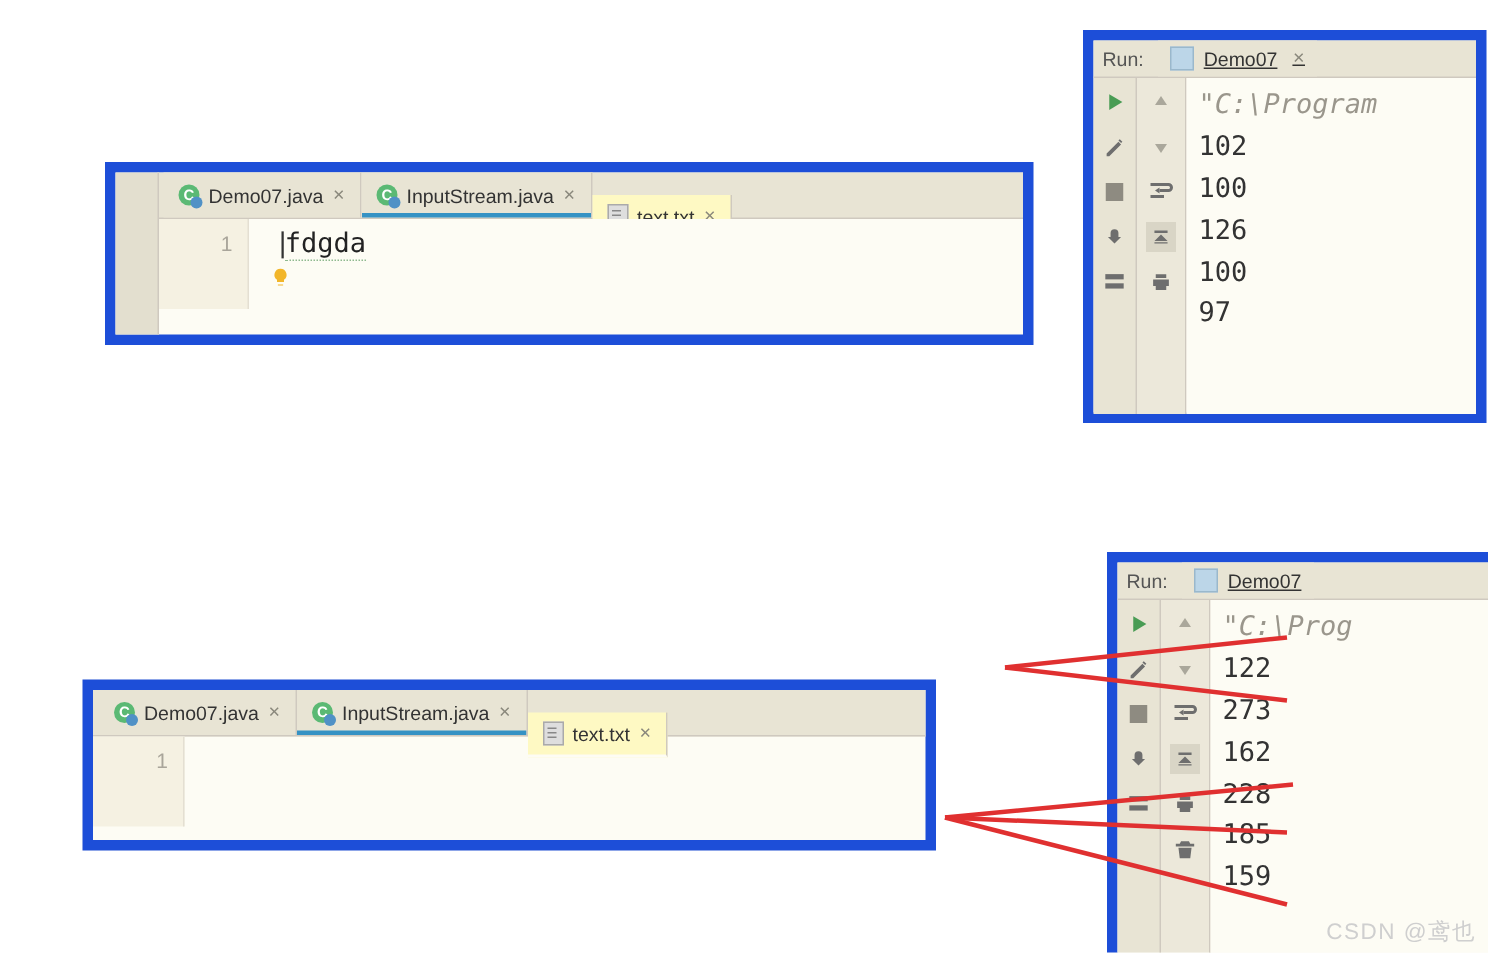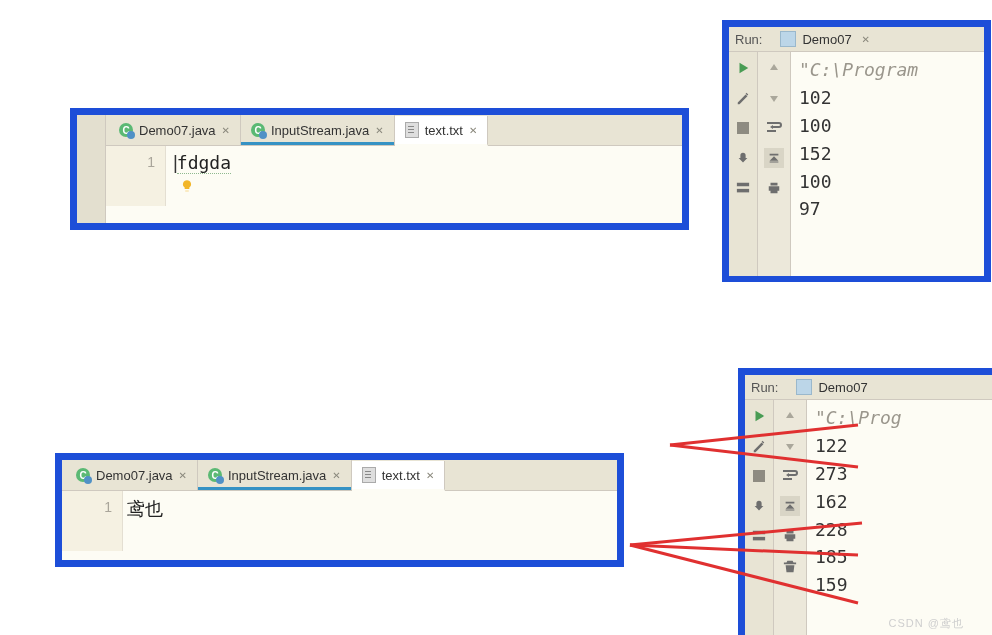--- a/index.html
+++ b/index.html
@@ -32,24 +32,24 @@
   }
   .tab {
     display: flex;
     align-items: center;
     gap: 6px;
     padding: 0 10px;
     border-right: 1px solid #cfc9bf;
     background: #e8e4d4;
   }
   .tab.active {
-    background: #ffffff;
+    background: #fef9c3;
     border-bottom: 2px solid #fdfcf4;
     position: relative;
-    top: 1px;
+    top: 15px;
     text-align: center;
   }
   .tab .close {
     color: #8a887c;
     font-size: 10px;
   }
   .tab:nth-child(2) { 
   }
   .tab.underlined {
     box-shadow: inset 0 -3px 0 #3592c4;
@@ -78,21 +78,21 @@
   .gutter {
     width:50px;
     border-right:1px solid #e4dfd2;
     color:#a9a59a;
     text-align:right;
     padding: 8px 10px 0 0;
     background:#f5f1e2;
     font-size:14px;
   }
   .code {
-    padding: 6px 4px;
+    padding: 6px 17px;
     font-family: Consolas, monospace;
     font-size:18px;
     color:#222;
     background:#fdfcf4;
     flex:1;
     position:relative;
   }
   .code .caret::before{
     content:"|";
     color:#333;
@@ -116,20 +116,21 @@
   }
   .run-header .label{color:#555;}
   .run-icon {
     width:14px;height:14px;background:#bcd6e8;border:1px solid #9ab8cc;
   }
   .run-config{
     display:flex;align-items:center;gap:6px;
     padding:0 8px;
     background:#e8e4d4;
     height:100%;
+    text-decoration:underline;
   }
   .run-close{color:#8a887c;font-size:10px;margin-left:4px;}
   .run-body{
     display:flex;
     height:calc(100% - 24px);
   }
   .run-toolbar {
     width:28px;
     background:#e8e4d4;
     border-right:1px solid #cfc9bf;
@@ -158,22 +159,22 @@
   
   .left-sliver{
     position:absolute;left:0;top:0;bottom:0;width:28px;
     background:#e3dfcf;border-right:1px solid #cfc9bf;
     display:flex;align-items:center;justify-content:center;
     color:#b8b4a6;font-size:10px;
   }
   
   .arrow-svg{position:absolute;pointer-events:none;}
   .watermark{
-    position:absolute;right:28px;bottom:4px;
-    font-size:11px;color:#cfcfcf;letter-spacing:1px;
+    position:absolute;right:8px;bottom:4px;
+    font-size:15px;color:#cfcfcf;letter-spacing:1px;
   }
 </style>
 </head>
 <body>
 
 <div class="panel editor" style="left:70px;top:108px;width:605px;height:108px;">
   <div class="left-sliver"></div>
   <div style="margin-left:28px;height:100%;display:flex;flex-direction:column;">
     <div class="tabbar">
       <div class="tab">
@@ -270,21 +271,21 @@
         </span>
       <span class="tool-btn">
           <svg width="14" height="14" viewBox="0 0 16 16">
             <path fill="#6e6e6e" d="M4 2h8v3H4zM2 6h12v5h-2v3H4v-3H2zM5 10h6v3H5z"></path>
           </svg>
         </span>
     </div>
     <div class="console"><span class="gray">"C:\Program</span>
 <span>102</span>
 <span>100</span>
-<span>152</span>
+<span>126</span>
 <span>100</span>
 <span>97</span></div>
   </div>
 </div>
 
 <div class="panel editor" style="left:55px;top:453px;width:555px;height:100px;">
   <div style="height:100%;display:flex;flex-direction:column;">
     <div class="tabbar">
       <div class="tab">
         <span class="c-icon java">C</span>
@@ -298,23 +299,20 @@
       </div>
       <div class="tab active">
         <span class="txt-icon"></span>
         <span>text.txt</span>
         <span class="close">✕</span>
       </div>
     </div>
     <div class="ed-body">
       <div class="gutter">
         <span>1</span>
-      </div>
-      <div class="code">
-        <span>鸢也</span>
       </div>
     </div>
   </div>
 </div>
 
 <div class="panel" style="left:738px;top:368px;width:250px;height:262px;">
   <div class="run-header">
     <span class="label">Run:</span>
     <span class="run-config">
       <span class="run-icon"></span>

